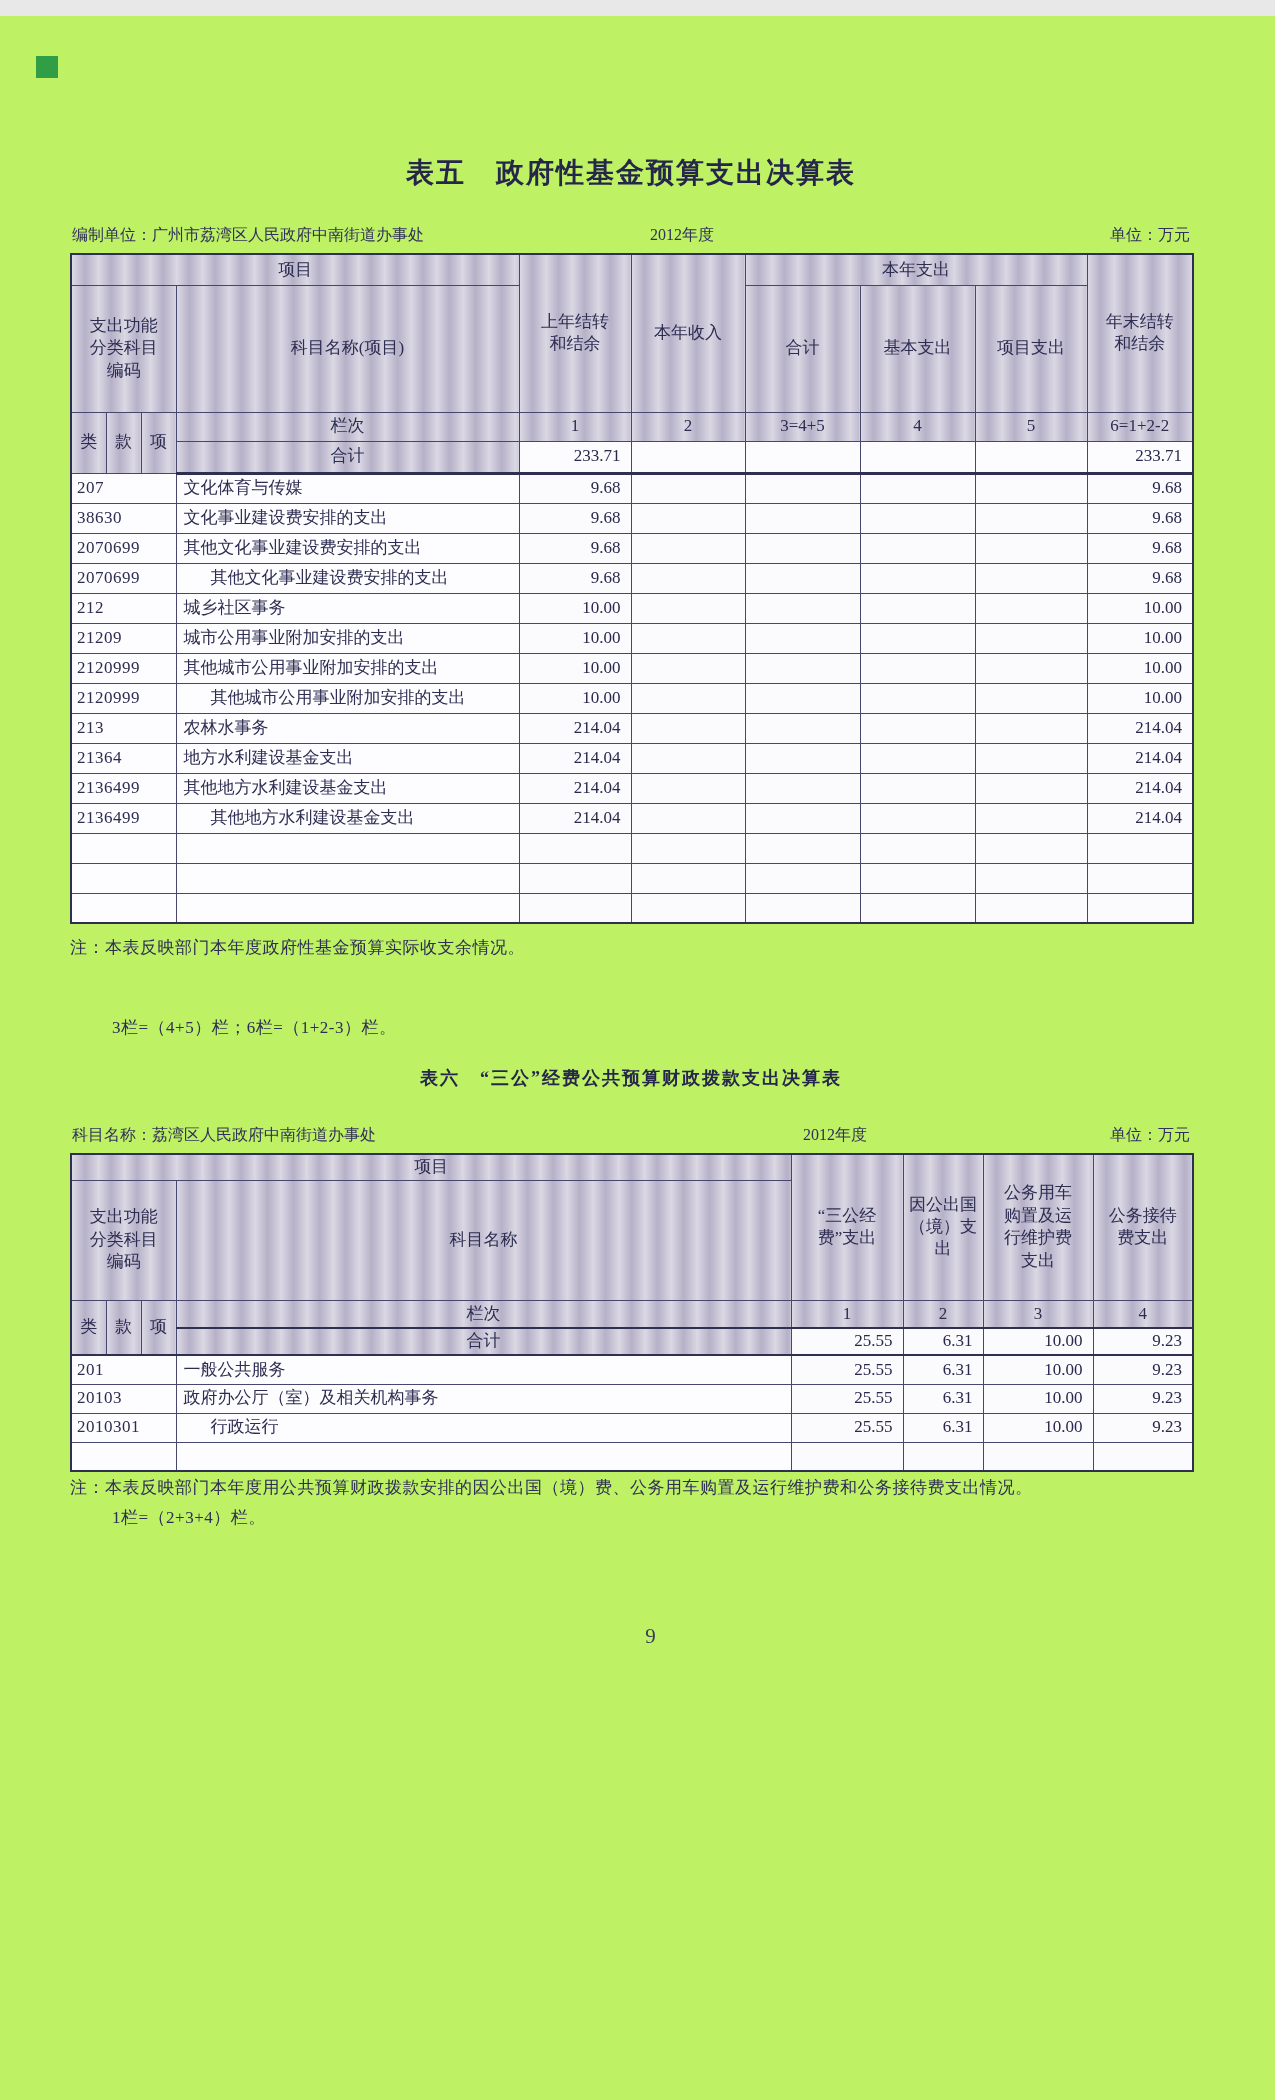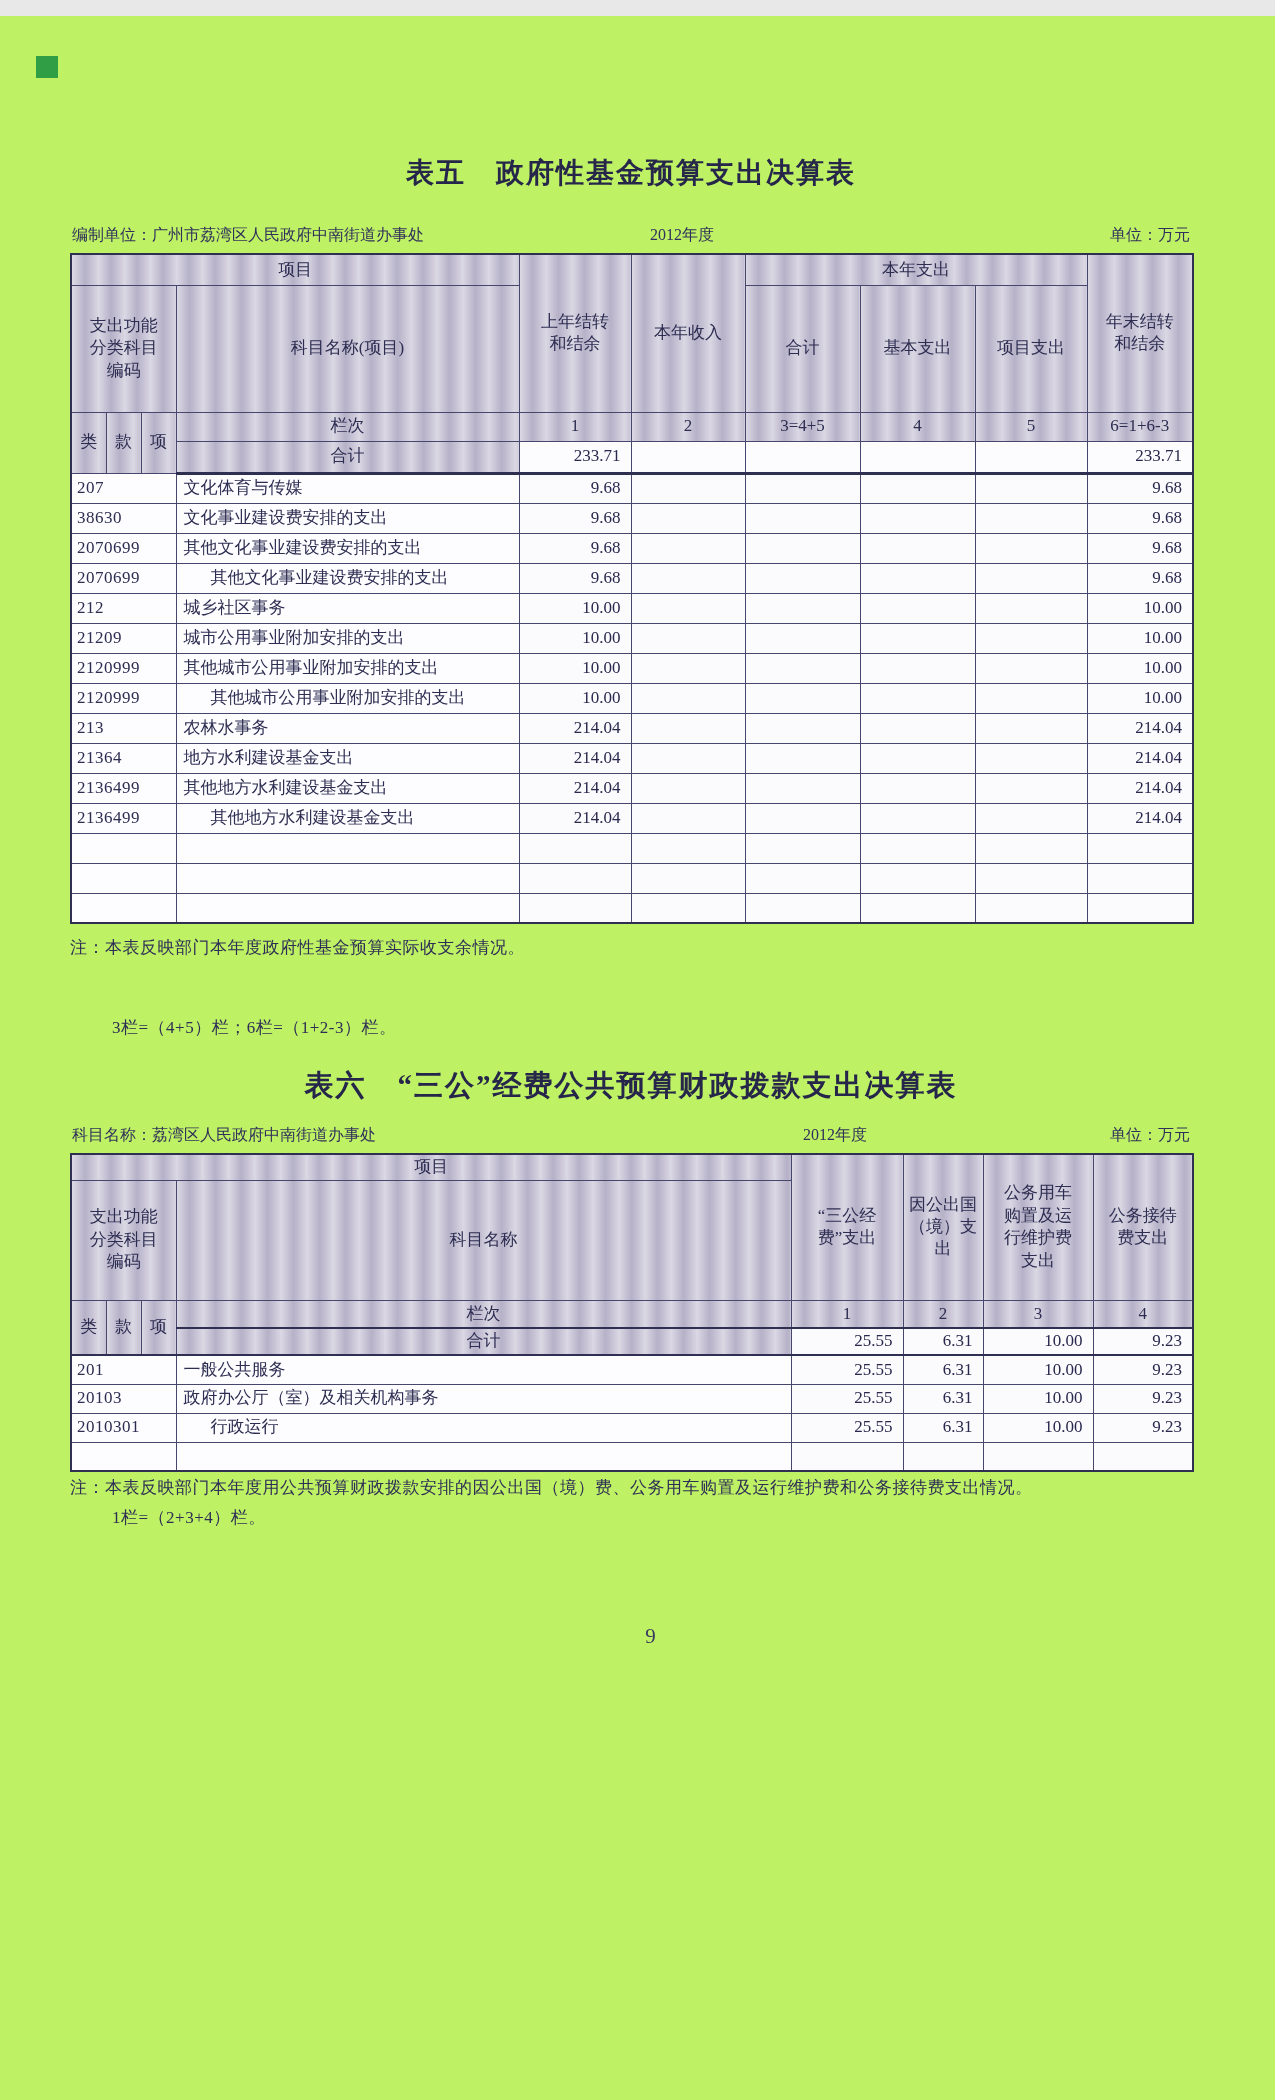--- a/index.html
+++ b/index.html
@@ -10,21 +10,21 @@
     font-family:"Liberation Serif","DejaVu Serif",serif;
     color:#2d2d52;
   }
   .corner-marker { position:absolute; left:36px; top:40px; width:22px; height:22px; }
 
   .tbl-title {
     position:absolute; left:70px; width:1122px; text-align:center;
     font-size:28px; font-weight:bold; letter-spacing:2px; color:#26264a;
   }
   #t5-title { top:138px; }
-  #t6-title { top:1050px; font-size:29px; }
+  #t6-title { top:1050px; font-size:18px; }
 
   .meta { position:absolute; left:70px; width:1122px; height:22px; font-size:16px; color:#30305a; }
   #t5-meta { top:209px; }
   #t6-meta { top:1109px; }
   .meta .m-left { position:absolute; left:2px; top:0; }
   .meta .m-year { position:absolute; top:0; }
   #t5-meta .m-year { left:580px; }
   #t6-meta .m-year { left:733px; }
   .meta .m-unit { position:absolute; right:2px; top:0; }
 
@@ -128,21 +128,21 @@
       <tr class="colrow">
         <td rowspan="2" class="hc shade">类</td>
         <td rowspan="2" class="hc shade">款</td>
         <td rowspan="2" class="hc shade">项</td>
         <td class="hc shade">栏次</td>
         <td class="hc shade">1</td>
         <td class="hc shade">2</td>
         <td class="hc shade">3=4+5</td>
         <td class="hc shade">4</td>
         <td class="hc shade">5</td>
-        <td class="hc shade">6=1+6-3</td>
+        <td class="hc shade">6=1+2-2</td>
       </tr>
       <tr class="totrow">
         <td class="hc shade">合计</td>
         <td class="num white">233.71</td>
         <td class="num white"></td>
         <td class="num white"></td>
         <td class="num white"></td>
         <td class="num white"></td>
         <td class="num white">233.71</td>
       </tr>

